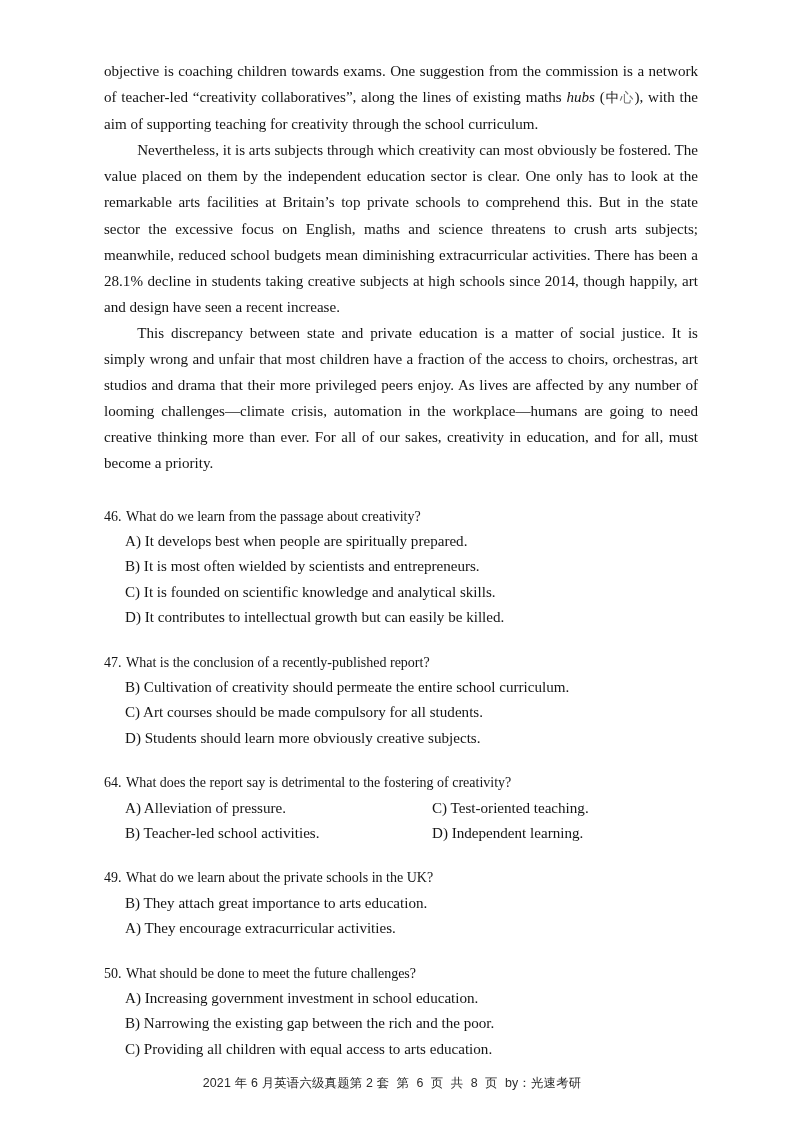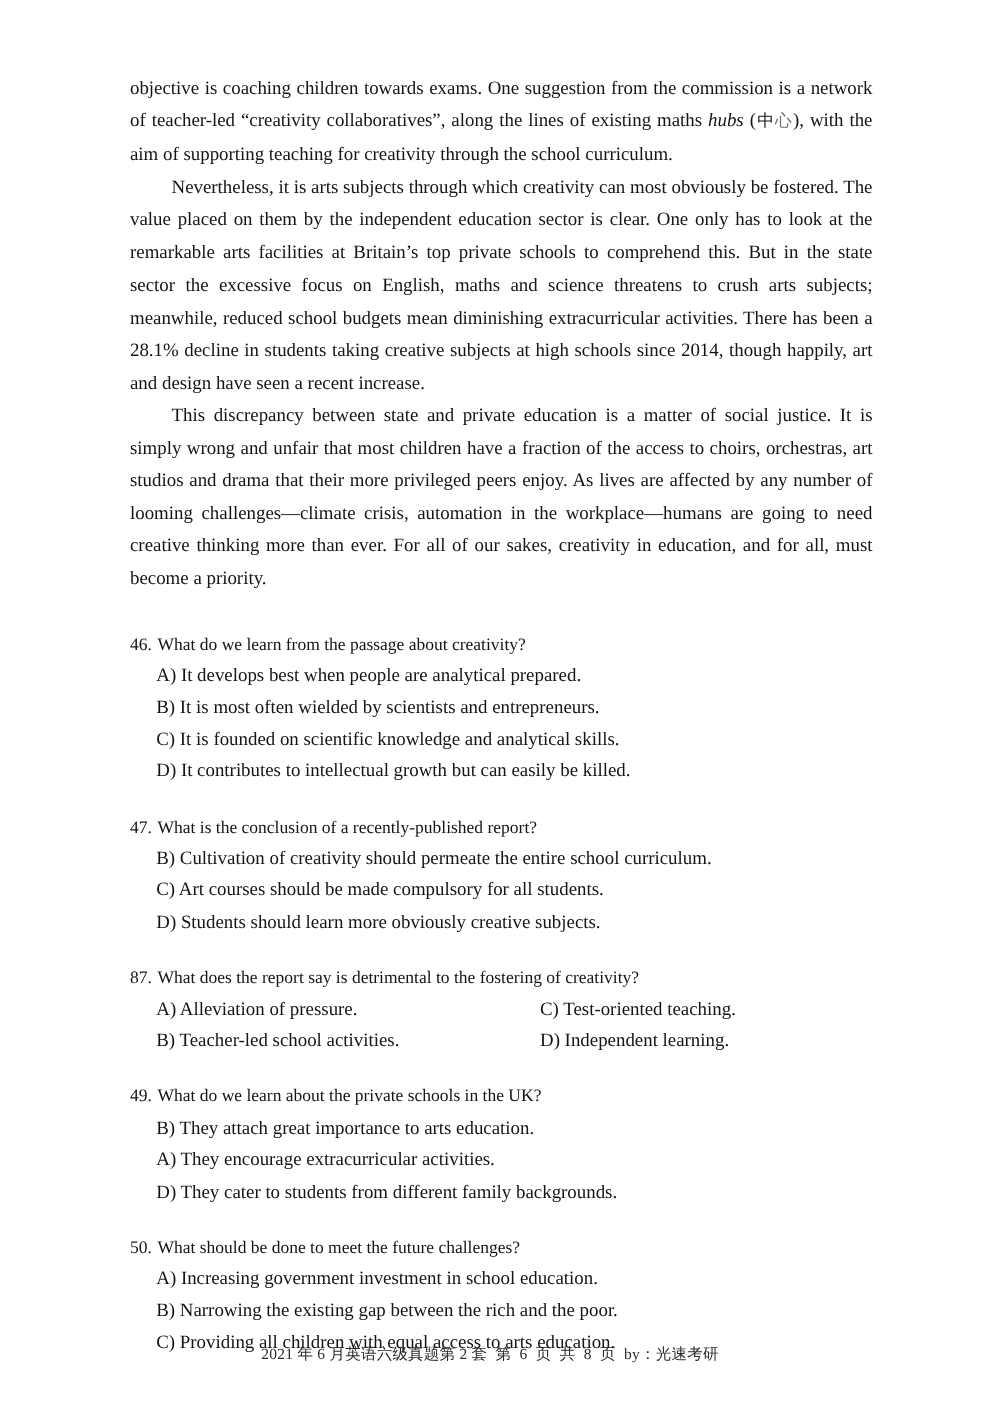--- a/index.html
+++ b/index.html
@@ -95,67 +95,66 @@
   
   .footer {
     position: absolute;
     left: 0;
     right: 16px;
     top: 1074px;
     text-align: center;
     font-size: 12.4px;
     line-height: 18px;
     color: #2a2a2a;
-    font-family: Liberation Serif, serif;
+    font-family: Liberation Sans, sans-serif;
     letter-spacing: 0.2px;
   }
 </style>
 </head>
 <body>
 
 <div class="page">
 
   <div class="content">
 
     <div>
       <p class="para"><span>objective is coaching children towards exams. One suggestion from the commission is a network of teacher-led “creativity collaboratives”, along the lines of existing maths </span><span class="it">hubs</span><span> (</span><span class="cjk">中</span><span class="cjk-faint">心</span><span>), with the aim of supporting teaching for creativity through the school curriculum.</span></p>
       <p class="para indent"><span>Nevertheless, it is arts subjects through which creativity can most obviously be fostered. The value placed on them by the independent education sector is clear. One only has to look at the remarkable arts facilities at Britain’s top private schools to comprehend this. But in the state sector the excessive focus on English, maths and science threatens to crush arts subjects; meanwhile, reduced school budgets mean diminishing extracurricular activities. There has been a 28.1% decline in students taking creative subjects at high schools since 2014, though happily, art and design have seen a recent increase.</span></p>
       <p class="para indent"><span>This discrepancy between state and private education is a matter of social justice. It is simply wrong and unfair that most children have a fraction of the access to choirs, orchestras, art studios and drama that their more privileged peers enjoy. As lives are affected by any number of looming challenges—climate crisis, automation in the workplace—humans are going to need creative thinking more than ever. For all of our sakes, creativity in education, and for all, must become a priority.</span></p>
     </div>
 
     <div class="questions">
         <div class="qblock">
           <div class="qstem"><span class="qnum">46.</span><span>What do we learn from the passage about creativity?</span></div>
-          <div class="opt">A) It develops best when people are analytical prepared.</div>
+          <div class="opt">A) It develops best when people are spiritually prepared.</div>
           <div class="opt">B) It is most often wielded by scientists and entrepreneurs.</div>
           <div class="opt">C) It is founded on scientific knowledge and analytical skills.</div>
           <div class="opt">D) It contributes to intellectual growth but can easily be killed.</div>
         </div>
         <div class="qblock">
           <div class="qstem"><span class="qnum">47.</span><span>What is the conclusion of a recently-published report?</span></div>
           <div class="opt">B) Cultivation of creativity should permeate the entire school curriculum.</div>
           <div class="opt">C) Art courses should be made compulsory for all students.</div>
           <div class="opt">D) Students should learn more obviously creative subjects.</div>
         </div>
         <div class="qblock">
-          <div class="qstem"><span class="qnum">87.</span><span>What does the report say is detrimental to the fostering of creativity?</span></div>
+          <div class="qstem"><span class="qnum">64.</span><span>What does the report say is detrimental to the fostering of creativity?</span></div>
           <div class="optrow">
             <div class="opt">A) Alleviation of pressure.</div>
             <div class="opt col2">C) Test-oriented teaching.</div>
           </div>
           <div class="optrow">
             <div class="opt">B) Teacher-led school activities.</div>
             <div class="opt col2">D) Independent learning.</div>
           </div>
         </div>
         <div class="qblock">
           <div class="qstem"><span class="qnum">49.</span><span>What do we learn about the private schools in the UK?</span></div>
           <div class="opt">B) They attach great importance to arts education.</div>
           <div class="opt">A) They encourage extracurricular activities.</div>
-          <div class="opt">D) They cater to students from different family backgrounds.</div>
         </div>
         <div class="qblock">
           <div class="qstem"><span class="qnum">50.</span><span>What should be done to meet the future challenges?</span></div>
           <div class="opt">A) Increasing government investment in school education.</div>
           <div class="opt">B) Narrowing the existing gap between the rich and the poor.</div>
           <div class="opt">C) Providing all children with equal access to arts education.</div>
         </div>
       </div>
 
   </div>

